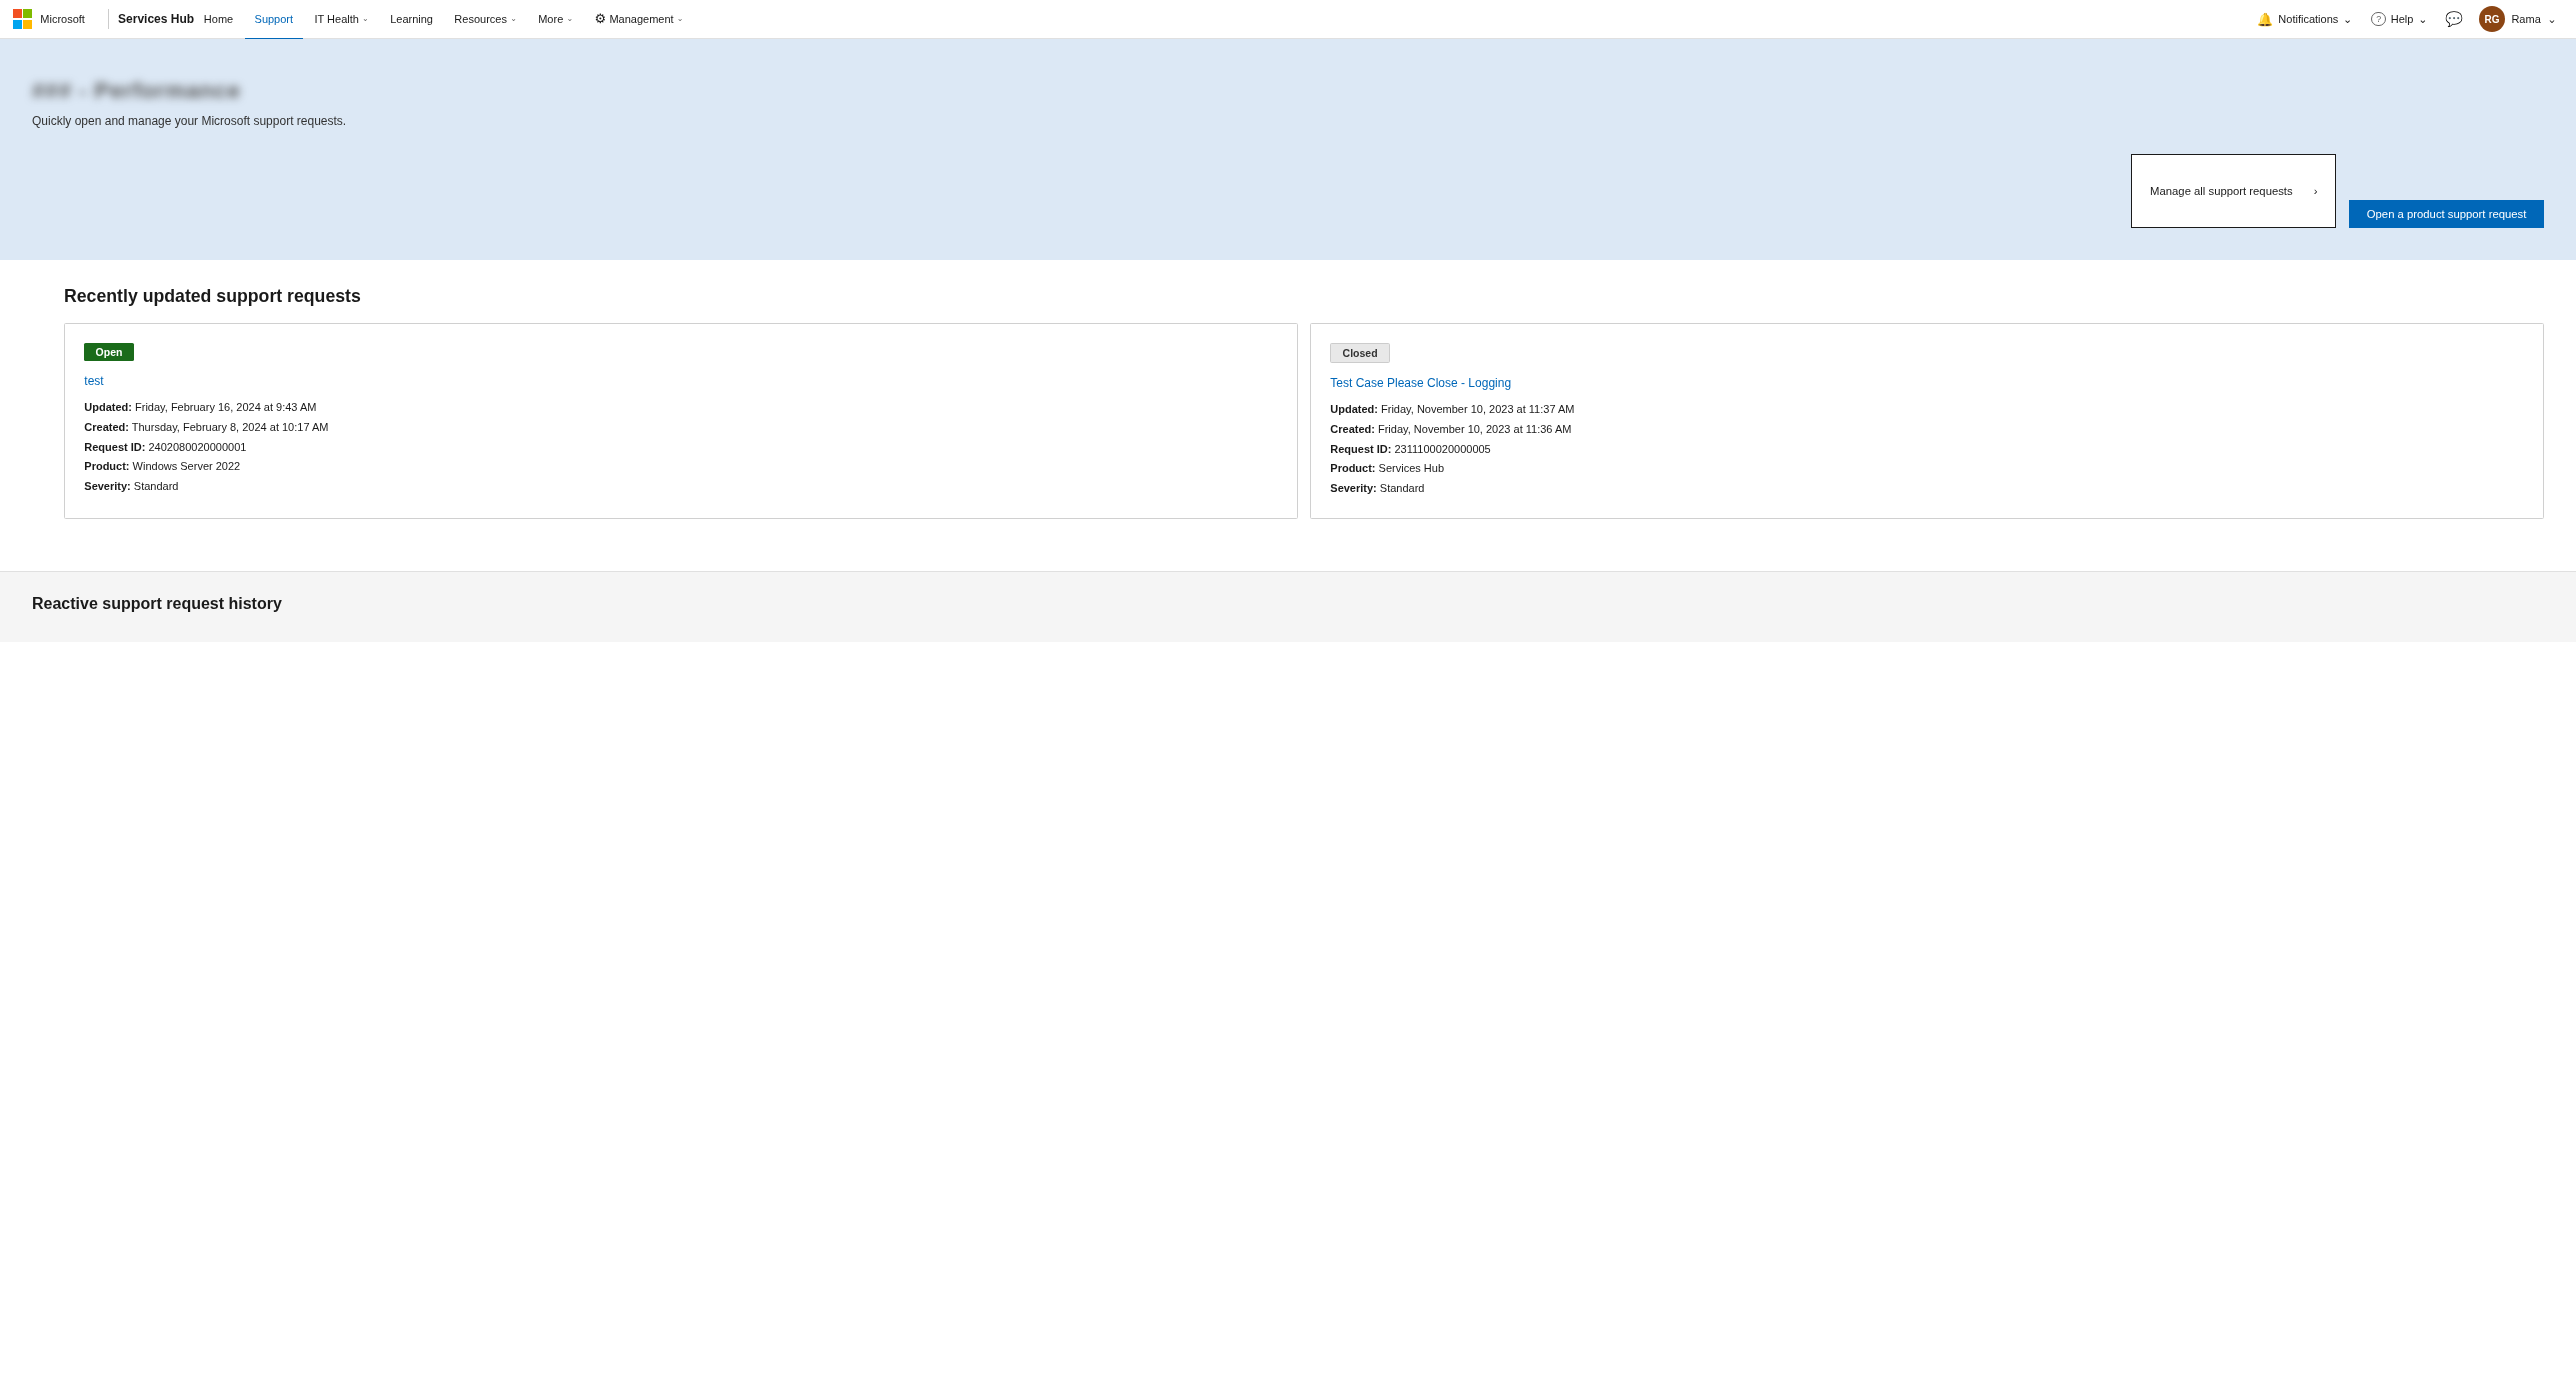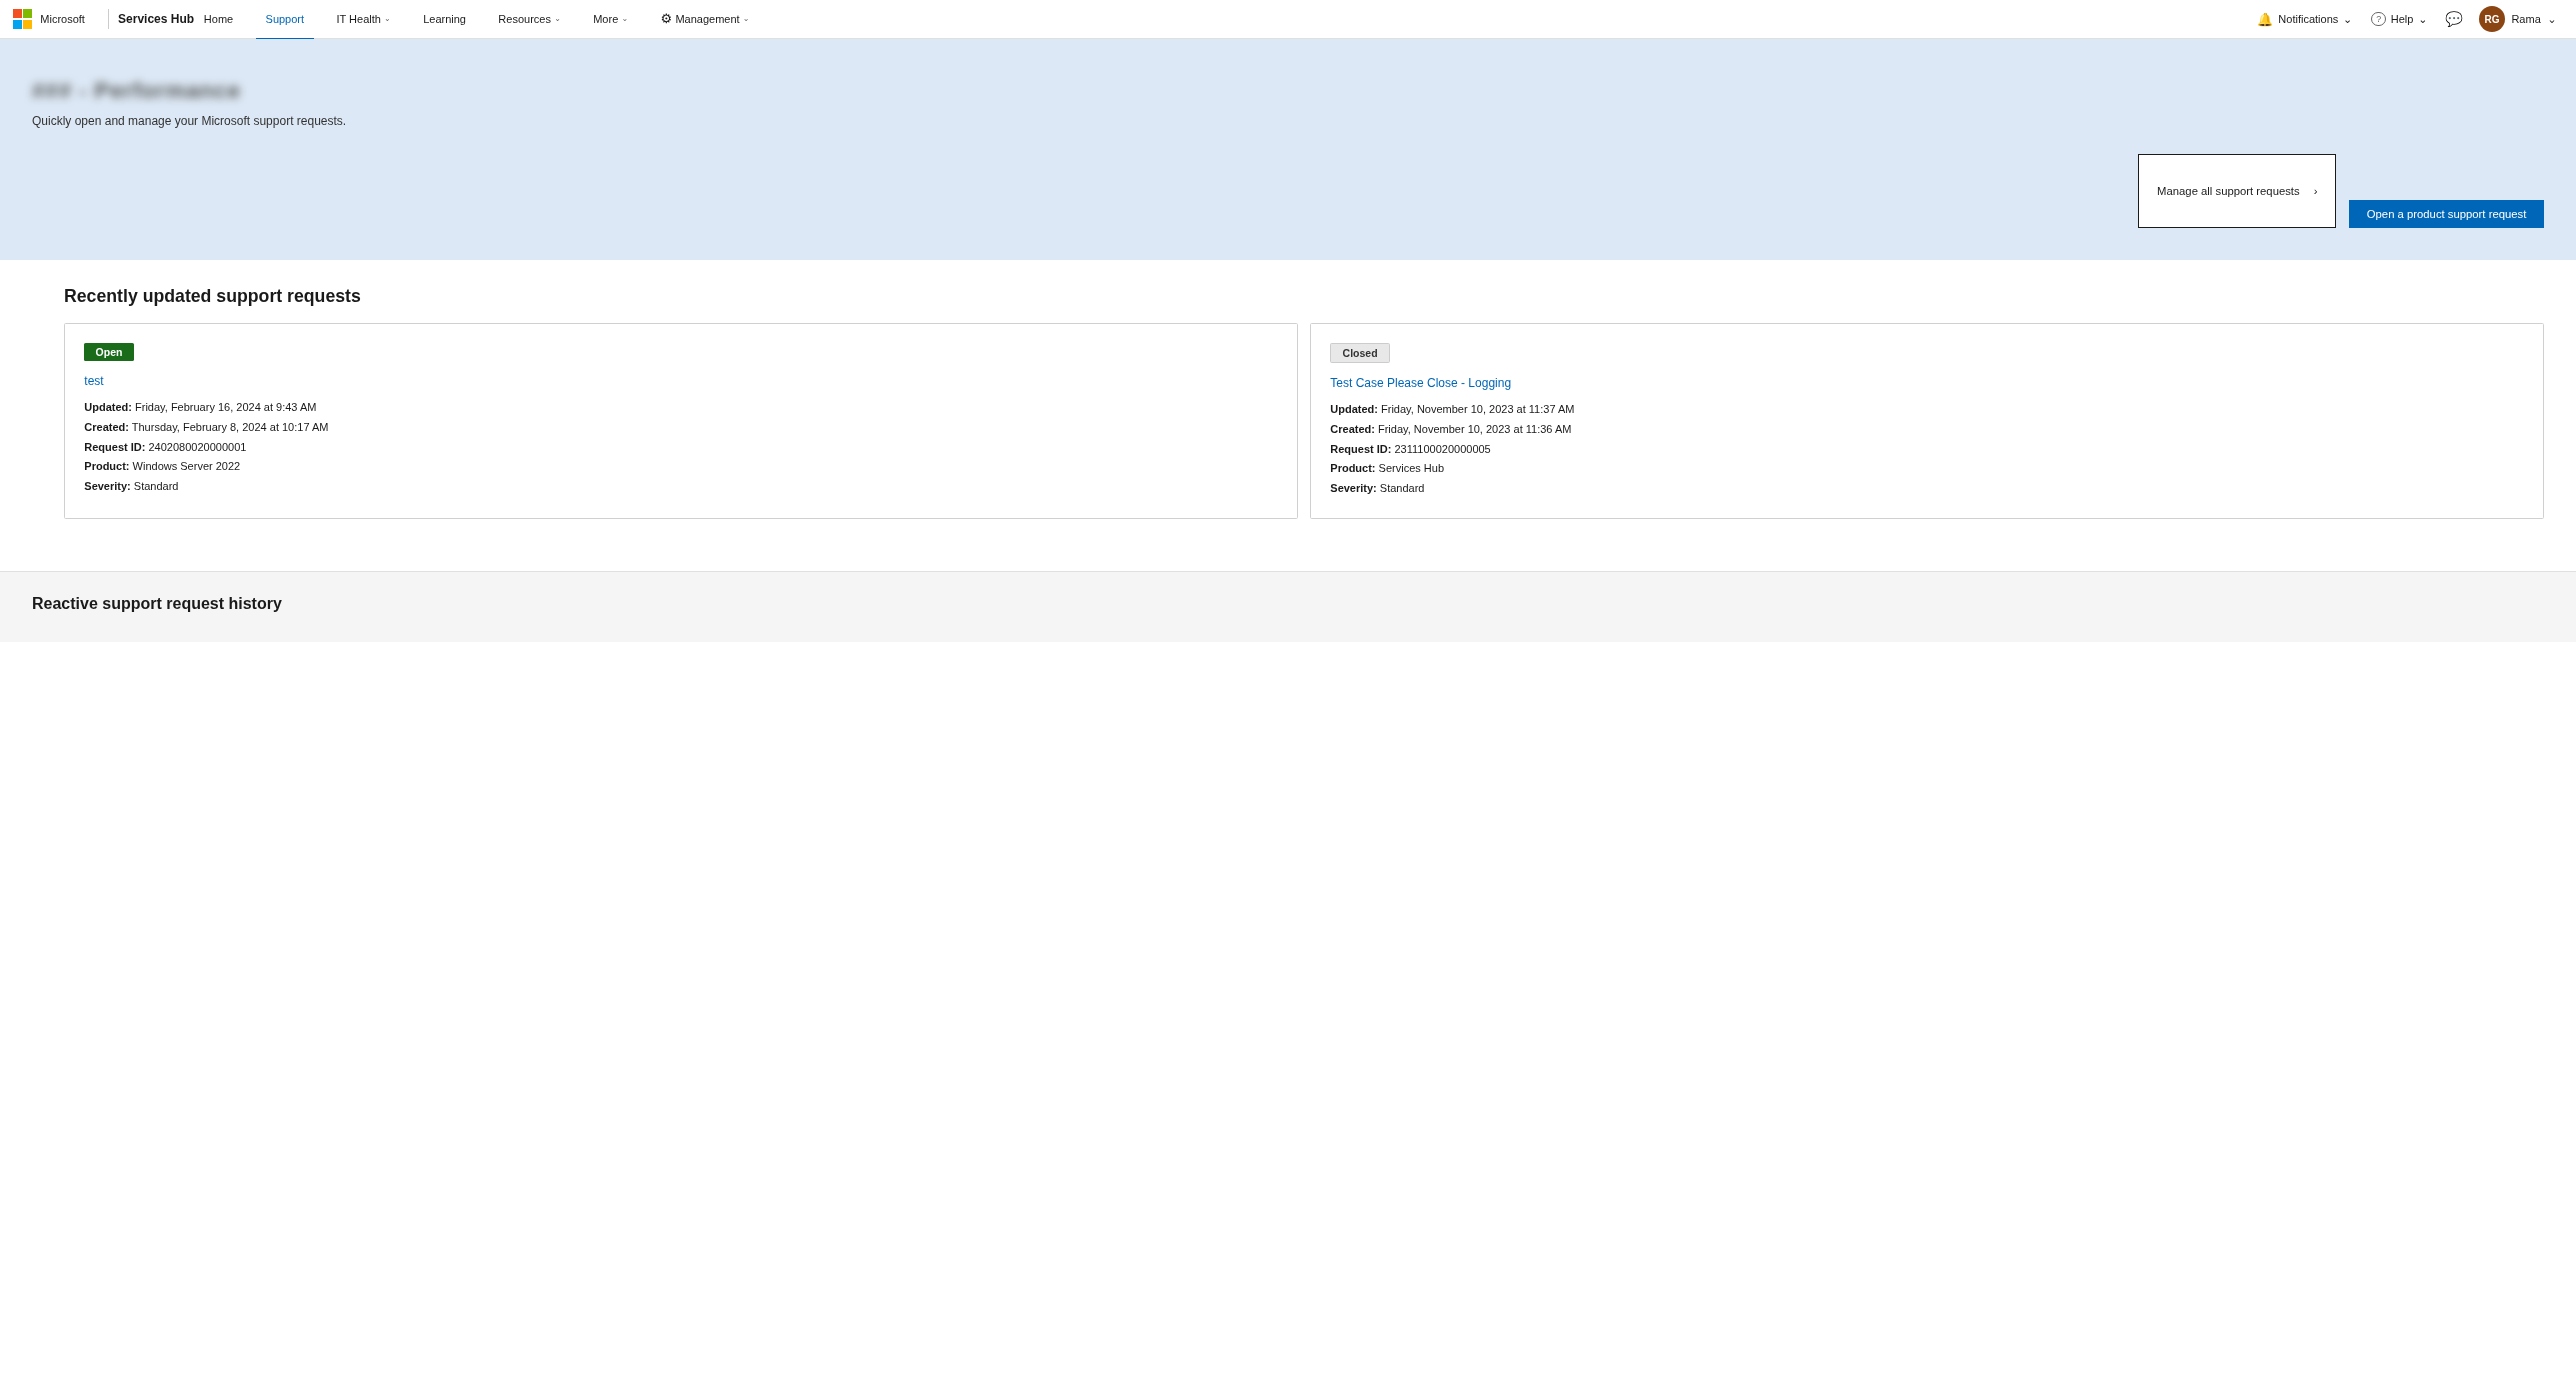--- a/index.html
+++ b/index.html
@@ -43,21 +43,21 @@
     }
     .nav-brand {
       font-size: 12px;
       font-weight: 600;
       color: #1a1a1a;
       white-space: nowrap;
     }
     .nav-items {
       display: flex;
       align-items: center;
-      gap: 13px;
+      gap: 2px;
       flex: 1;
     }
     .nav-item {
       display: flex;
       align-items: center;
       gap: 3.2px;
       padding: 0 9.7px;
       height: 39px;
       cursor: pointer;
       font-size: 11px;
@@ -162,21 +162,21 @@
       margin-bottom: 26px;
     }
     .hero-actions {
       display: flex;
       gap: 13px;
       justify-content: flex-end;
     }
     .btn-outline {
       display: flex;
       align-items: center;
-      gap: 14px;
+      gap: 21px;
       padding: 8px 17.7px;
       border: 1.2px solid #1a1a1a;
       background: #fff;
       font-size: 11.3px;
       cursor: pointer;
       color: #1a1a1a;
       white-space: nowrap;
     }
     .btn-primary {
       display: flex;

